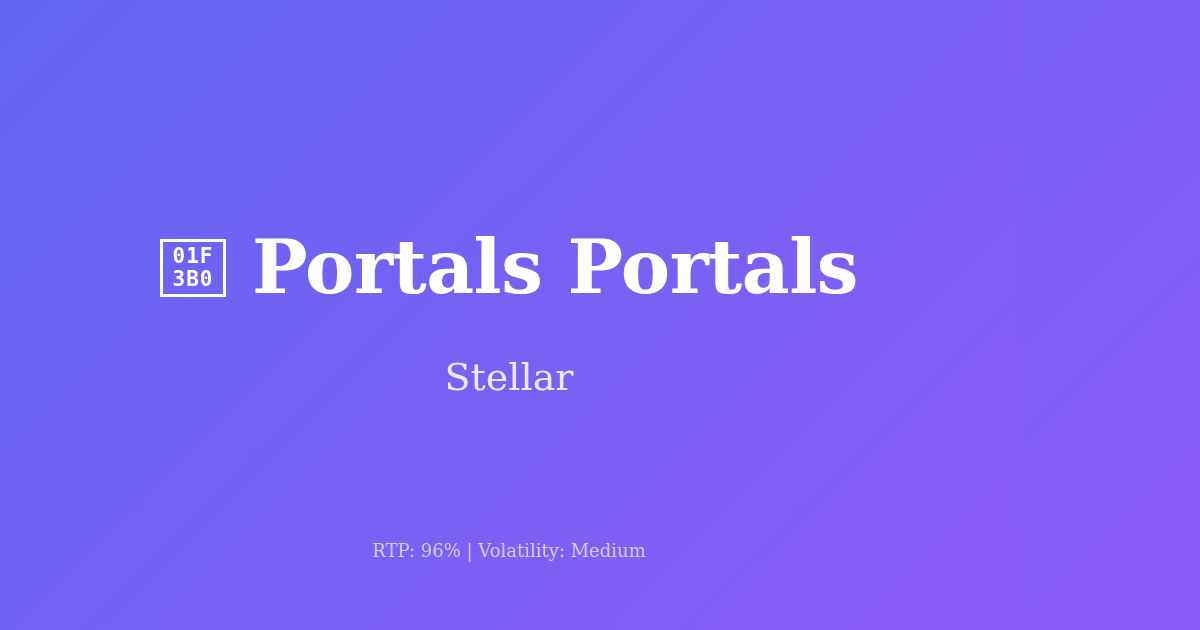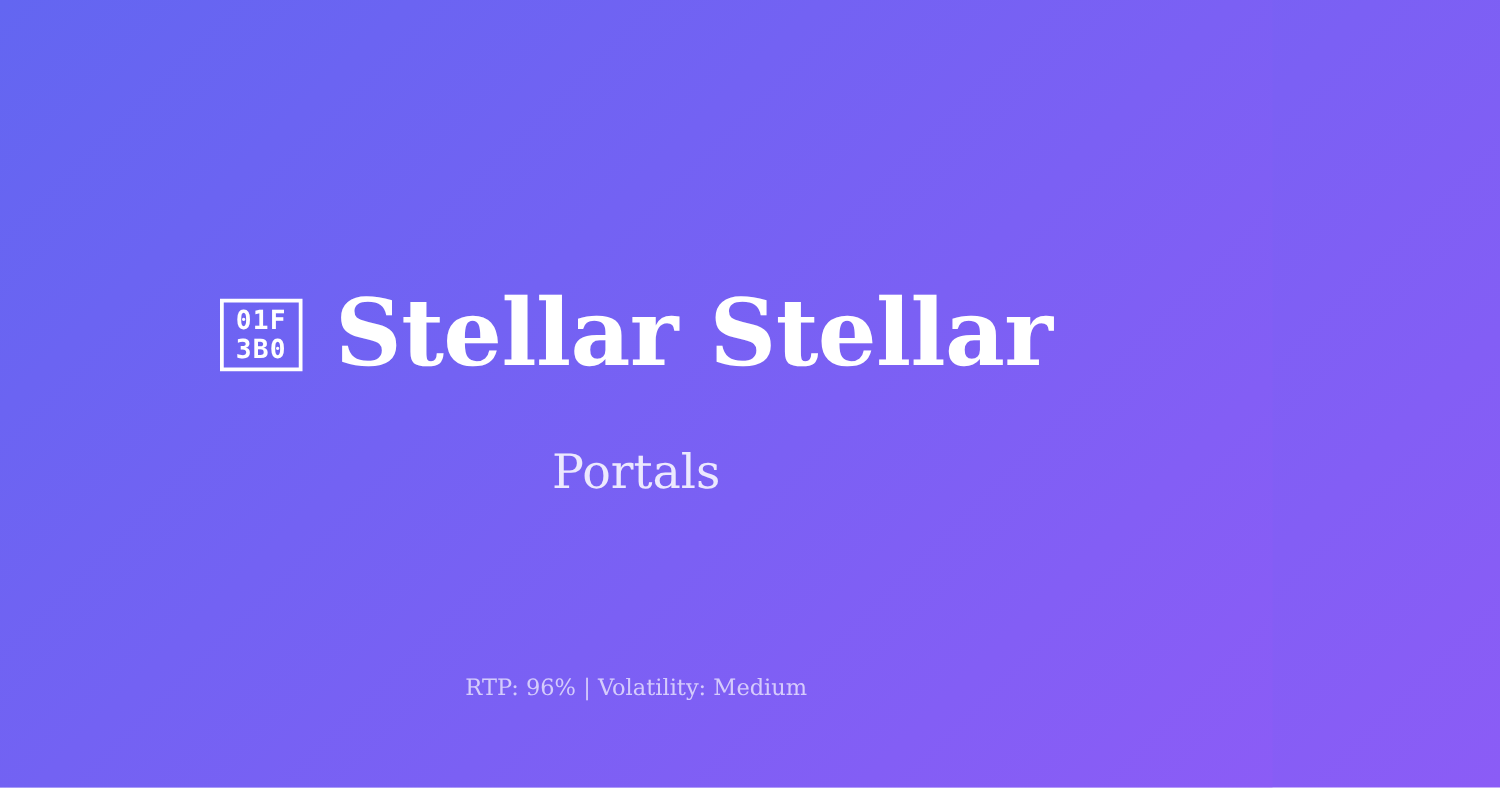--- a/index.html
+++ b/index.html
@@ -100,20 +100,20 @@
 
 <div id="og-card">
 
   <div class="title-row">
 
     <span class="tofu">
       <span>01F</span>
       <span>3B0</span>
     </span>
 
-    <h1 class="title-text">Stellar Stellar</h1>
+    <h1 class="title-text">Portals Portals</h1>
   </div>
 
-  <div class="subtitle">Portals</div>
+  <div class="subtitle">Stellar</div>
 
   <div class="footer-meta">RTP: 96% | Volatility: Medium</div>
 
 </div>
 
 </body></html>

